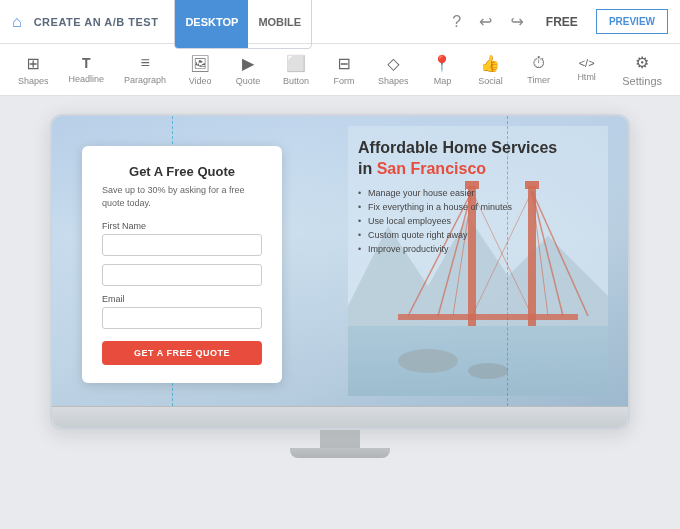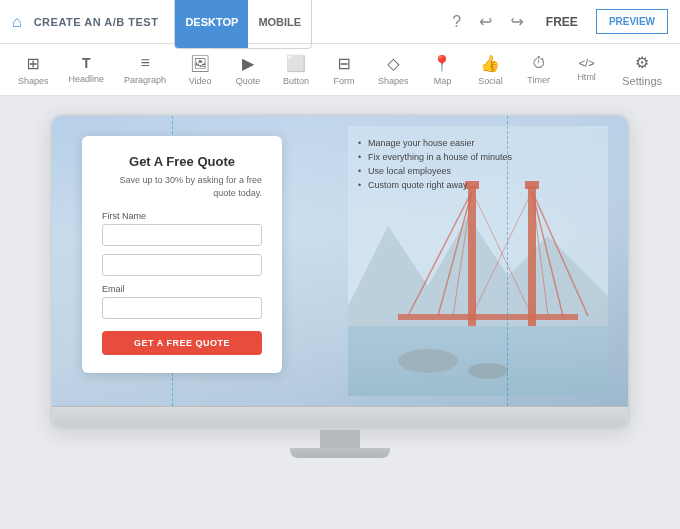--- a/index.html
+++ b/index.html
@@ -198,39 +198,39 @@
       right: 120px;
       top: 0; bottom: 0;
       border-left: 1px dashed rgba(0,150,200,0.5);
       z-index: 5;
     }
 
     
     .form-card {
       position: absolute;
       left: 30px;
-      top: 20px;
+      top: 30px;
       background: #fff;
       border-radius: 6px;
       padding: 18px 20px 18px;
       width: 200px;
       box-shadow: 0 2px 12px rgba(0,0,0,0.15);
       z-index: 10;
     }
     .form-card-title {
       font-size: 13px;
       font-weight: 700;
       color: #333;
       text-align: center;
       margin-bottom: 5px;
     }
     .form-card-subtitle {
       font-size: 9px;
       color: #666;
-      text-align: right;
+      text-align: left;
       margin-bottom: 12px;
       line-height: 1.4;
     }
     .form-field-label {
       font-size: 9px;
       color: #555;
       margin-bottom: 3px;
       display: block;
     }
     .form-input {
@@ -461,25 +461,30 @@
           <div class="form-card-subtitle">Save up to 30% by asking for a free quote today.</div>
           <label class="form-field-label">First Name</label>
           <input class="form-input" type="text" style="">
           <input class="form-input" type="text" style="">
           <label class="form-field-label">Email</label>
           <input class="form-input" type="text" style="">
           <button class="form-cta-btn">GET A FREE QUOTE</button>
         </div>
 
         <div class="right-content">
+          <div class="right-headline">
+            <span>Affordable Home Services</span><br>
+            <span>in </span><span class="accent">San Francisco</span>
+          </div>
           <ul class="bullet-list">
             <li>Manage your house easier</li>
             <li>Fix everything in a house of minutes</li>
             <li>Use local employees</li>
             <li>Custom quote right away</li>
+            <li>Improve productivity</li>
           </ul>
         </div>
       </div>
       <div class="monitor-bottom"></div>
     </div>
 
     <div class="monitor-stand">
       <div>
         <div class="stand-neck"></div>
         <div class="stand-base"></div>

